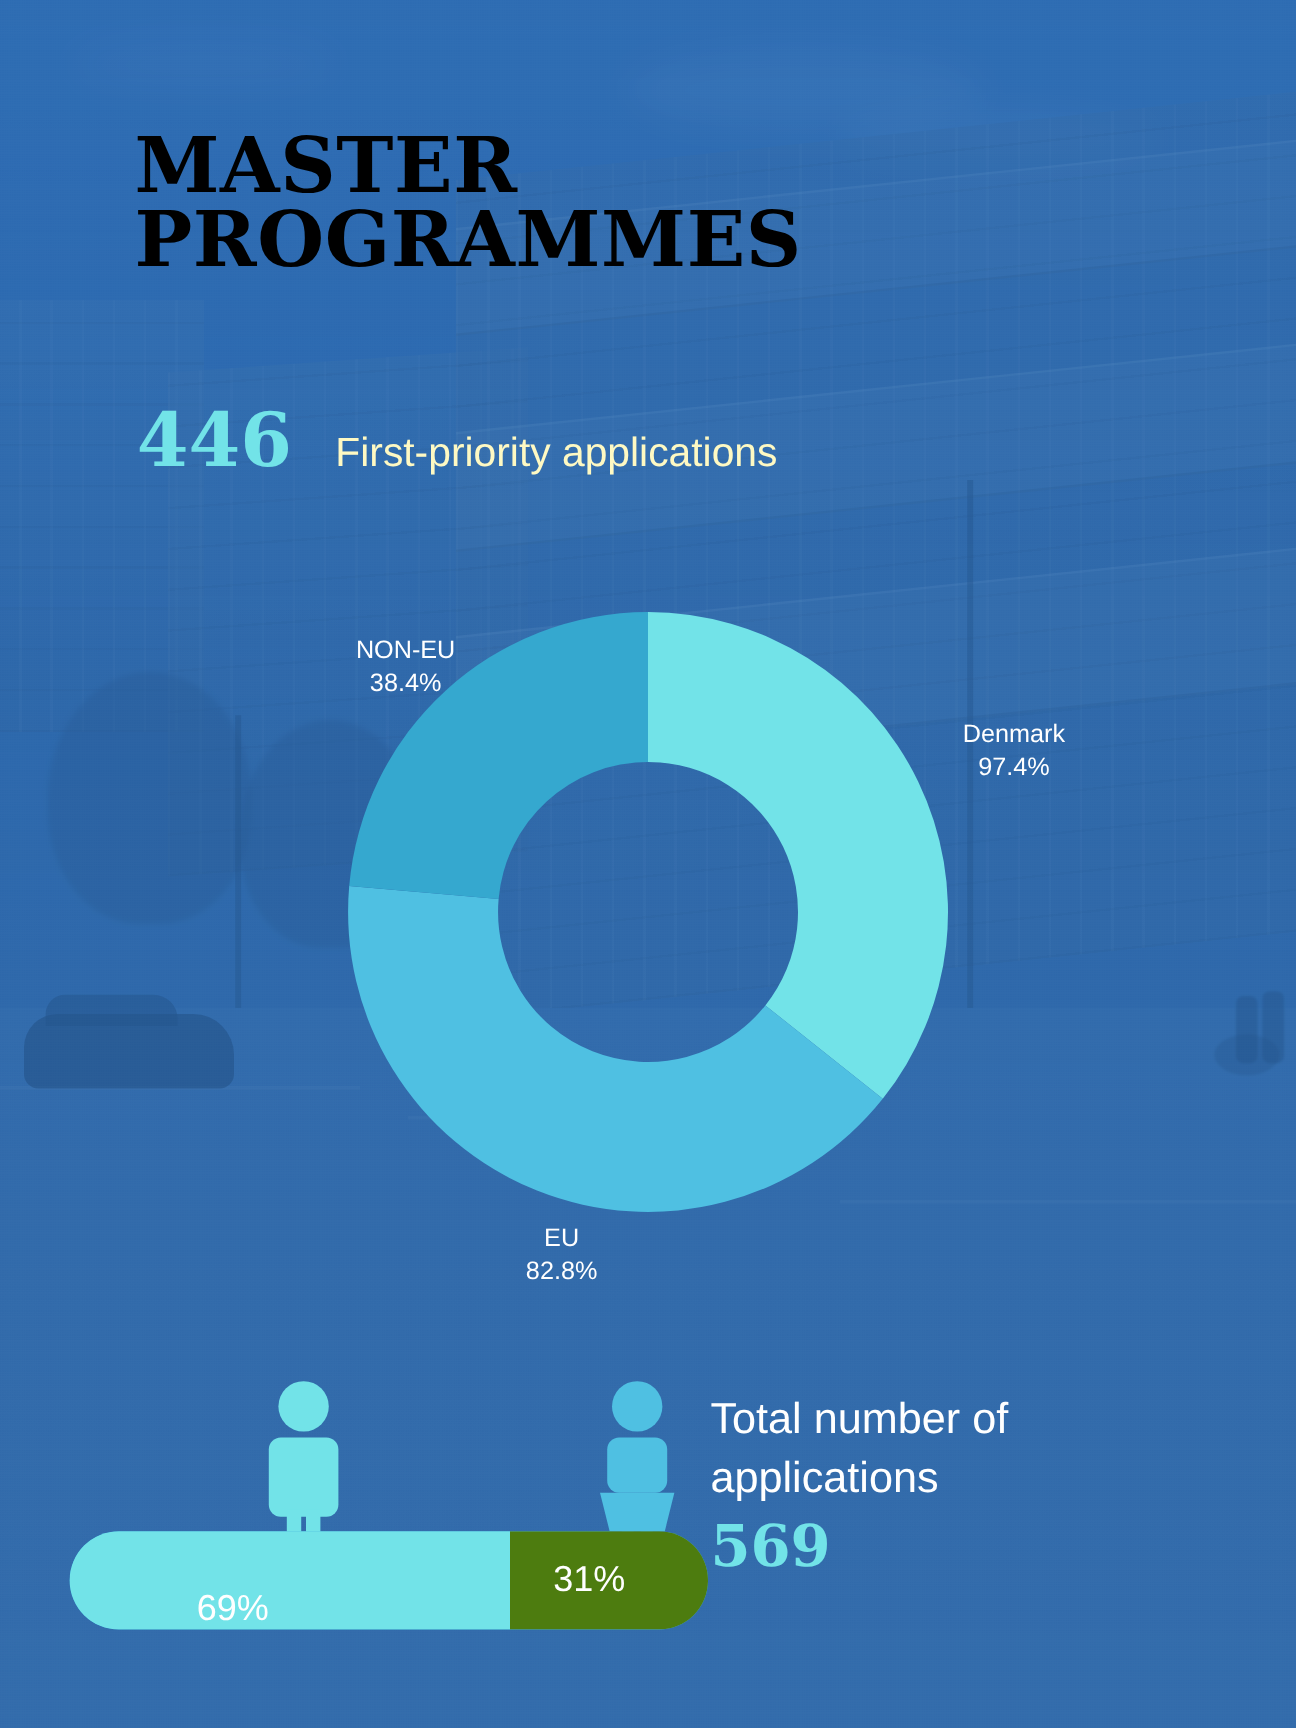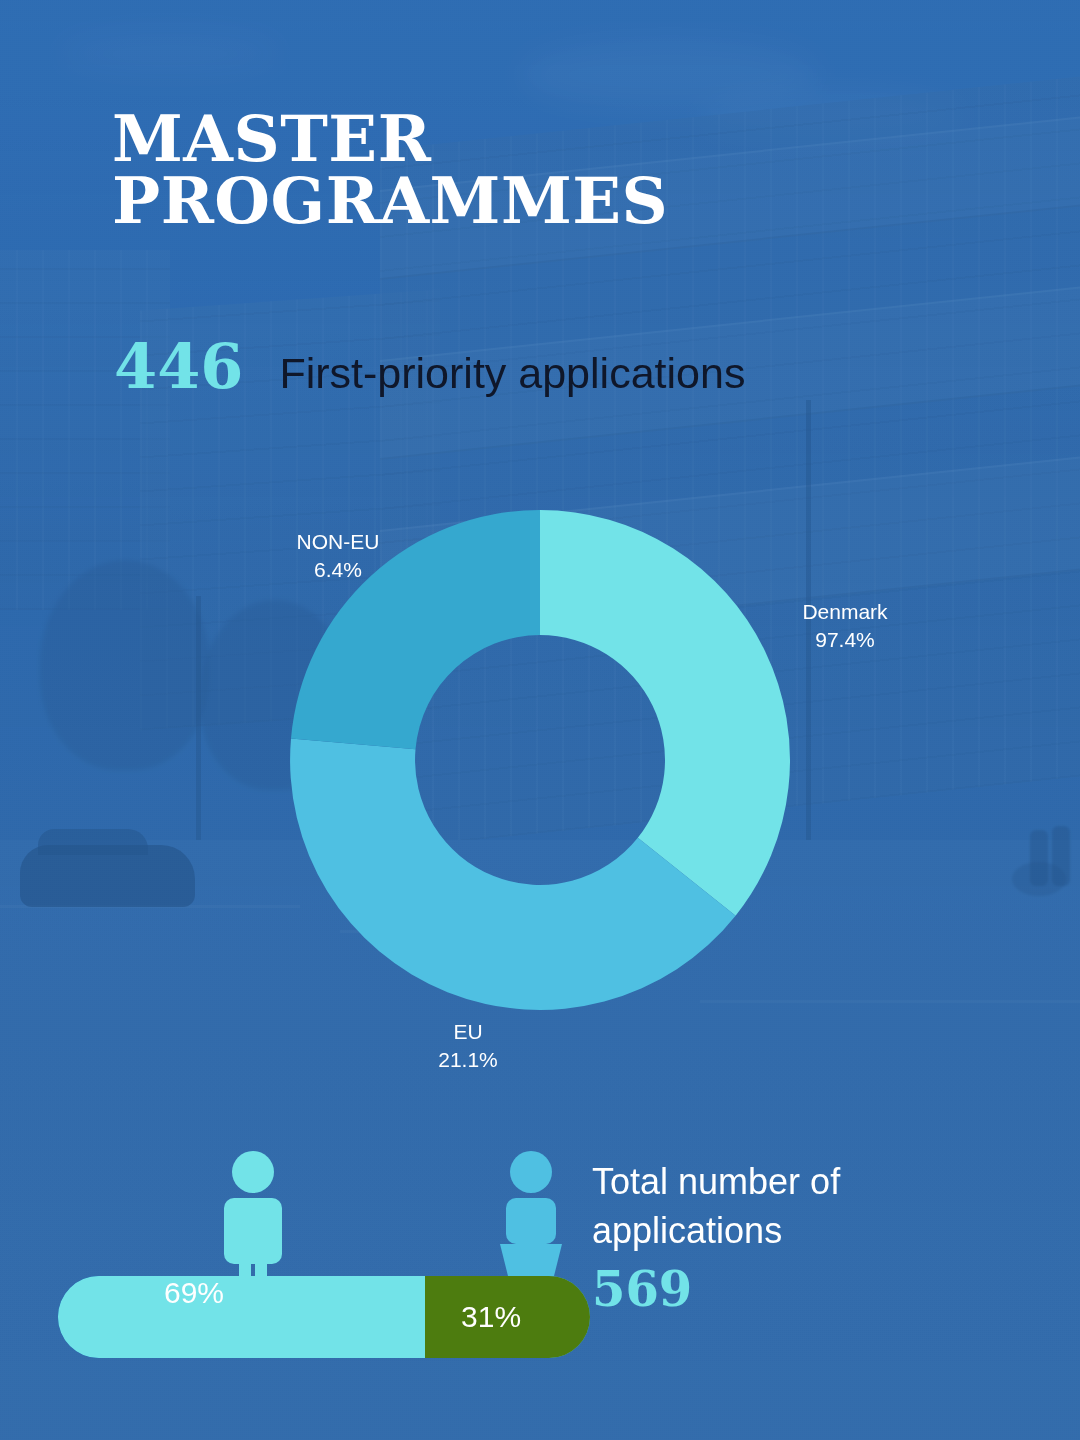--- a/index.html
+++ b/index.html
@@ -140,21 +140,21 @@
   
   .content {
     position: absolute;
     inset: 0;
   }
 
   .title {
     position: absolute;
     left: 112px;
     top: 108px;
-    color: #ffffff;
+    color: #000000;
     font-family: "DejaVu Serif", serif;
     font-weight: bold;
     font-size: 64px;
     line-height: 0.97;
     letter-spacing: 0.5px;
     text-transform: uppercase;
     white-space: pre-line;
   }
 
   .stat-first {
@@ -166,22 +166,22 @@
     gap: 36px;
   }
   .stat-first .num {
     color: #72e3e8;
     font-family: "DejaVu Serif", serif;
     font-weight: bold;
     font-size: 62px;
     line-height: 1;
   }
   .stat-first .lbl {
-    color: #0f172a;
-    font-size: 43px;
+    color: #fef9c3;
+    font-size: 34px;
     line-height: 1;
   }
 
   
   .donut-wrap {
     position: absolute;
     left: 280px;
     top: 500px;
     width: 520px;
     height: 520px;
@@ -210,21 +210,21 @@
     position: absolute;
     left: 0; top: 126px;
     width: 532px; height: 82px;
     border-radius: 41px;
     overflow: hidden;
     display: flex;
     background: #4fbfe0;
   }
   .bar .seg-m {
     background: #72e3e8;
-    display: flex; align-items: flex-start;
+    display: flex; align-items: flex-end;
     border-radius: 41px 0 0 41px;
   }
   .bar .seg-f {
     background: #4d7c0f;
     display: flex; align-items: center;
     flex: 1;
   }
   .bar .pct {
     color: #ffffff;
     font-size: 30px;
@@ -323,25 +323,25 @@
 
           <path fill="#4fc0e2" d="M 195.6 155.7 A 250 250 0 0 1 -249.0 -21.6 L -124.5 -10.8 A 125 125 0 0 0 97.8 77.85 Z"></path>
 
           <path fill="#35a8cf" d="M -249.0 -21.6 A 250 250 0 0 1 0 -250 L 0 -125 A 125 125 0 0 0 -124.5 -10.8 Z"></path>
         </g>
       </svg>
     </div>
 
     <div class="donut-labels">
       <span class="lbl-noneu">NON-EU
-6.4%</span>
+38.4%</span>
       <span class="lbl-dk">Denmark
 97.4%</span>
       <span class="lbl-eu">EU
-21.1%</span>
+82.8%</span>
     </div>
 
     <div class="gender">
       <svg class="figure fig-m" width="110" height="160" viewBox="0 0 110 160">
         <circle cx="55" cy="22" r="21" fill="#72e3e8"></circle>
         <rect x="26" y="48" width="58" height="66" rx="10" fill="#72e3e8"></rect>
         <rect x="41" y="108" width="12" height="52" fill="#72e3e8"></rect>
         <rect x="57" y="108" width="12" height="52" fill="#72e3e8"></rect>
       </svg>
       <svg class="figure fig-f" width="110" height="160" viewBox="0 0 110 160">

